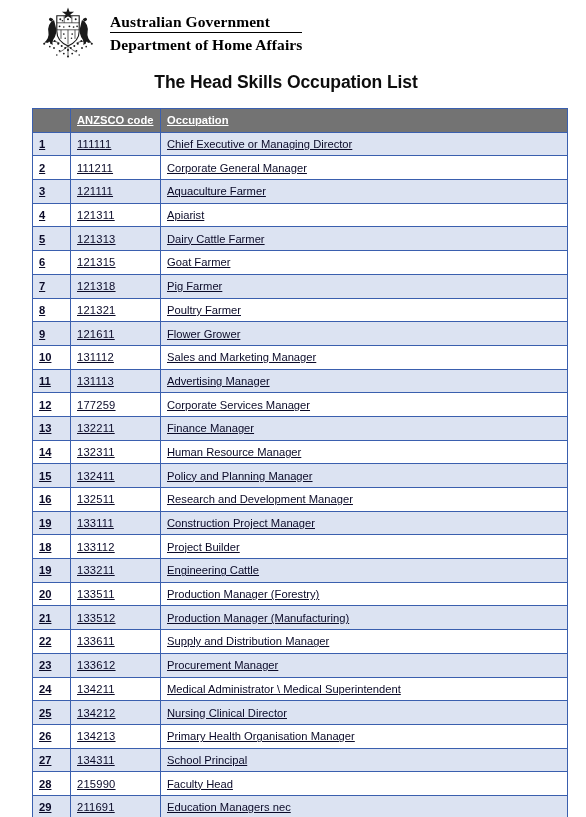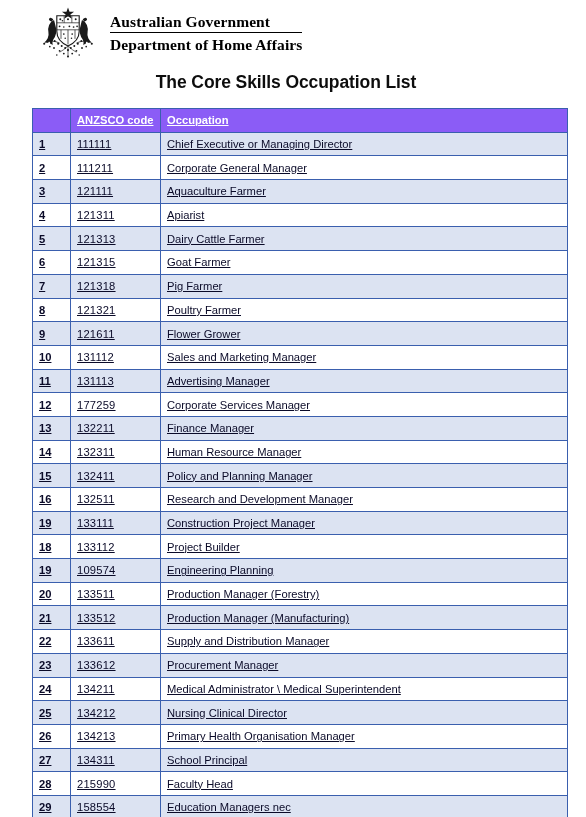--- a/index.html
+++ b/index.html
@@ -85,21 +85,21 @@
     border: 1px solid #3a5fae;
     padding: 0 6px;
     height: 22.7px;
     font-size: 11.2px;
     vertical-align: middle;
     overflow: hidden;
     white-space: nowrap;
   }
 
   thead th {
-    background: #8b5cf6;
+    background: #737373;
     color: #ffffff;
     text-align: left;
     font-weight: bold;
     height: 21px;
     border-color: #2f4f9b;
   }
   thead th .hlink {
     text-decoration: underline;
     color: #ffffff;
   }
@@ -189,21 +189,21 @@
       </g>
       <path d="M50 57 q-6 6 -12 9 M50 57 q6 6 12 9 M50 57 v16" stroke="#1a1a1a" stroke-width="0.9" fill="none"></path>
     </g>
   </svg>
   <div class="gov-text">
     <span class="gov-line1">Australian Government</span>
     <span class="gov-line2">Department of Home Affairs</span>
   </div>
 </div>
 
-<h1 class="page-title">The Core Skills Occupation List</h1>
+<h1 class="page-title">The Head Skills Occupation List</h1>
 
 <div class="table-wrap">
   <table class="osl">
     <colgroup>
       <col class="c-num">
         <col class="c-code">
         <col class="c-occ">
     </colgroup>
     <thead>
       <tr>
@@ -302,22 +302,22 @@
           <td class="code"><span class="cell-link">133111</span></td>
           <td class="occ"><span class="cell-link">Construction Project Manager</span></td>
         </tr>
         <tr>
           <td class="num"><span class="cell-link">18</span></td>
           <td class="code"><span class="cell-link">133112</span></td>
           <td class="occ"><span class="cell-link">Project Builder</span></td>
         </tr>
         <tr class="shaded">
           <td class="num"><span class="cell-link">19</span></td>
-          <td class="code"><span class="cell-link">109574</span></td>
-          <td class="occ"><span class="cell-link">Engineering Planning</span></td>
+          <td class="code"><span class="cell-link">133211</span></td>
+          <td class="occ"><span class="cell-link">Engineering Cattle</span></td>
         </tr>
         <tr>
           <td class="num"><span class="cell-link">20</span></td>
           <td class="code"><span class="cell-link">133511</span></td>
           <td class="occ"><span class="cell-link">Production Manager (Forestry)</span></td>
         </tr>
         <tr class="shaded">
           <td class="num"><span class="cell-link">21</span></td>
           <td class="code"><span class="cell-link">133512</span></td>
           <td class="occ"><span class="cell-link">Production Manager (Manufacturing)</span></td>
@@ -352,18 +352,18 @@
           <td class="code"><span class="cell-link">134311</span></td>
           <td class="occ"><span class="cell-link">School Principal</span></td>
         </tr>
         <tr>
           <td class="num"><span class="cell-link">28</span></td>
           <td class="code"><span class="cell-link">215990</span></td>
           <td class="occ"><span class="cell-link">Faculty Head</span></td>
         </tr>
         <tr class="shaded">
           <td class="num"><span class="cell-link">29</span></td>
-          <td class="code"><span class="cell-link">158554</span></td>
+          <td class="code"><span class="cell-link">211691</span></td>
           <td class="occ"><span class="cell-link">Education Managers nec</span></td>
         </tr>
       </tbody>
   </table>
 </div>
 
 </body></html>

